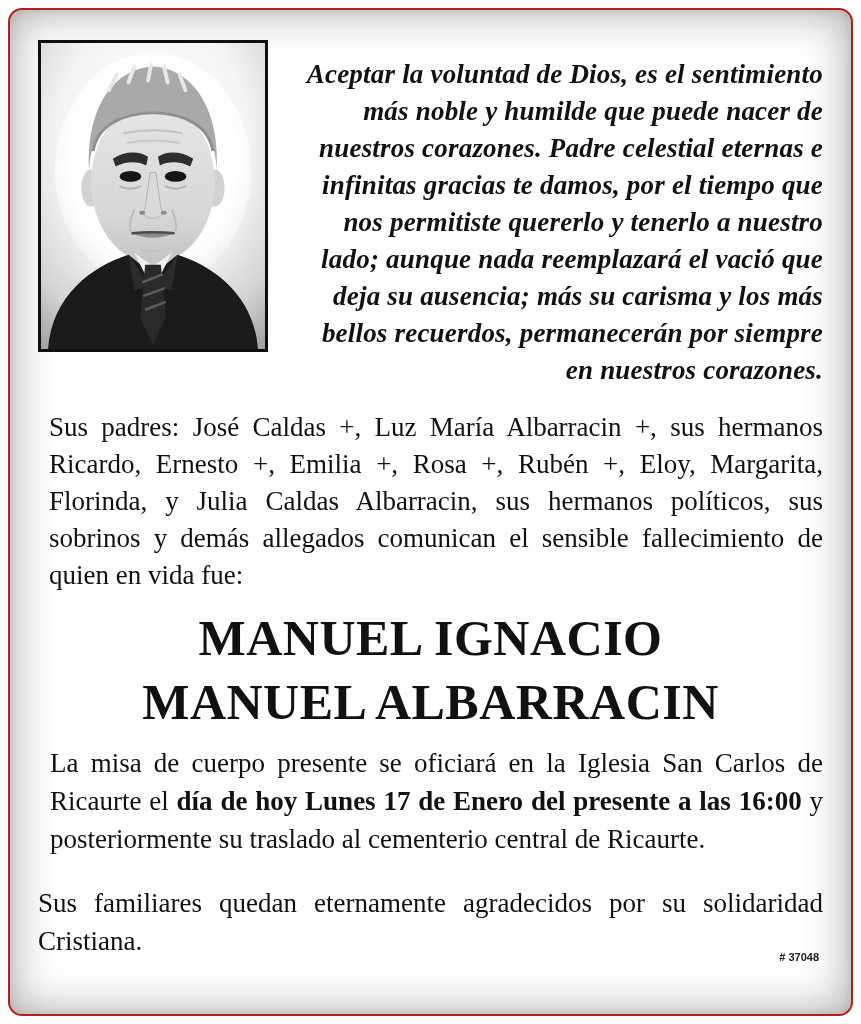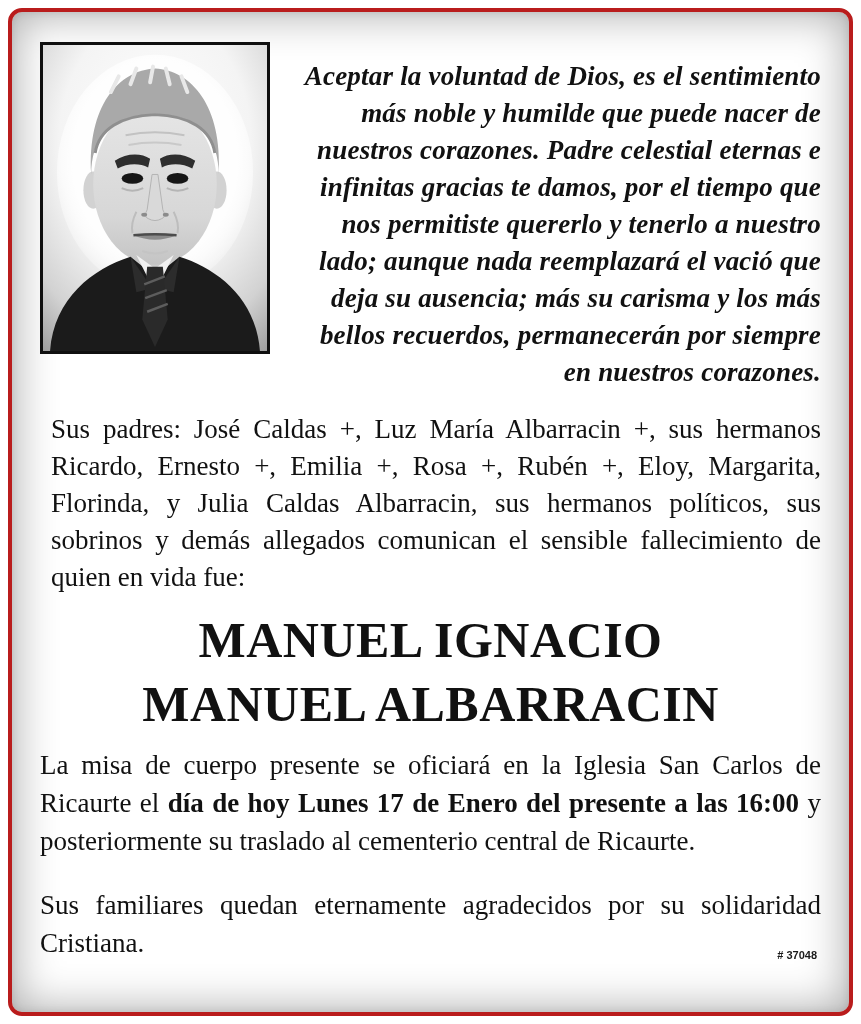--- a/index.html
+++ b/index.html
@@ -8,21 +8,21 @@
     background:#ffffff;
     font-family:"Liberation Serif", serif;
     color:#111111;
     position:relative;
     overflow:hidden;
   }
   .frame {
     position:absolute; top:8px; left:8px;
     width:845px; height:1008px;
     box-sizing:border-box;
-    border:4px solid #b91c1c;
+    border:2px solid #b91c1c;
     border-radius:14px;
     padding:30px 28px 20px 28px;
     background:#ffffff;
     box-shadow: inset 0 0 42px 5px rgba(0,0,0,0.30), inset 0 0 8px rgba(0,0,0,0.12);
     overflow:hidden;
   }
   .top-section { display:flex; align-items:flex-start; }
   .photo-frame {
     flex:0 0 auto;
     width:230px; height:312px;
@@ -52,21 +52,21 @@
   .deceased-name {
     margin:12px 0 2px 0;
     text-align:center;
     font-size:50px;
     line-height:64px;
     font-weight:bold;
     letter-spacing:0.5px;
   }
   .deceased-name span { display:block; }
   .service-paragraph {
-    margin:10px 0 0 0;
+    margin:10px 0 0 12px;
     text-align:justify;
     font-size:27px;
     line-height:38px;
     hyphens:none;
   }
   .service-paragraph .emphasis { font-weight:bold; }
   .gratitude-paragraph {
     margin:26px 0 0 0;
     text-align:justify;
     font-size:27px;

